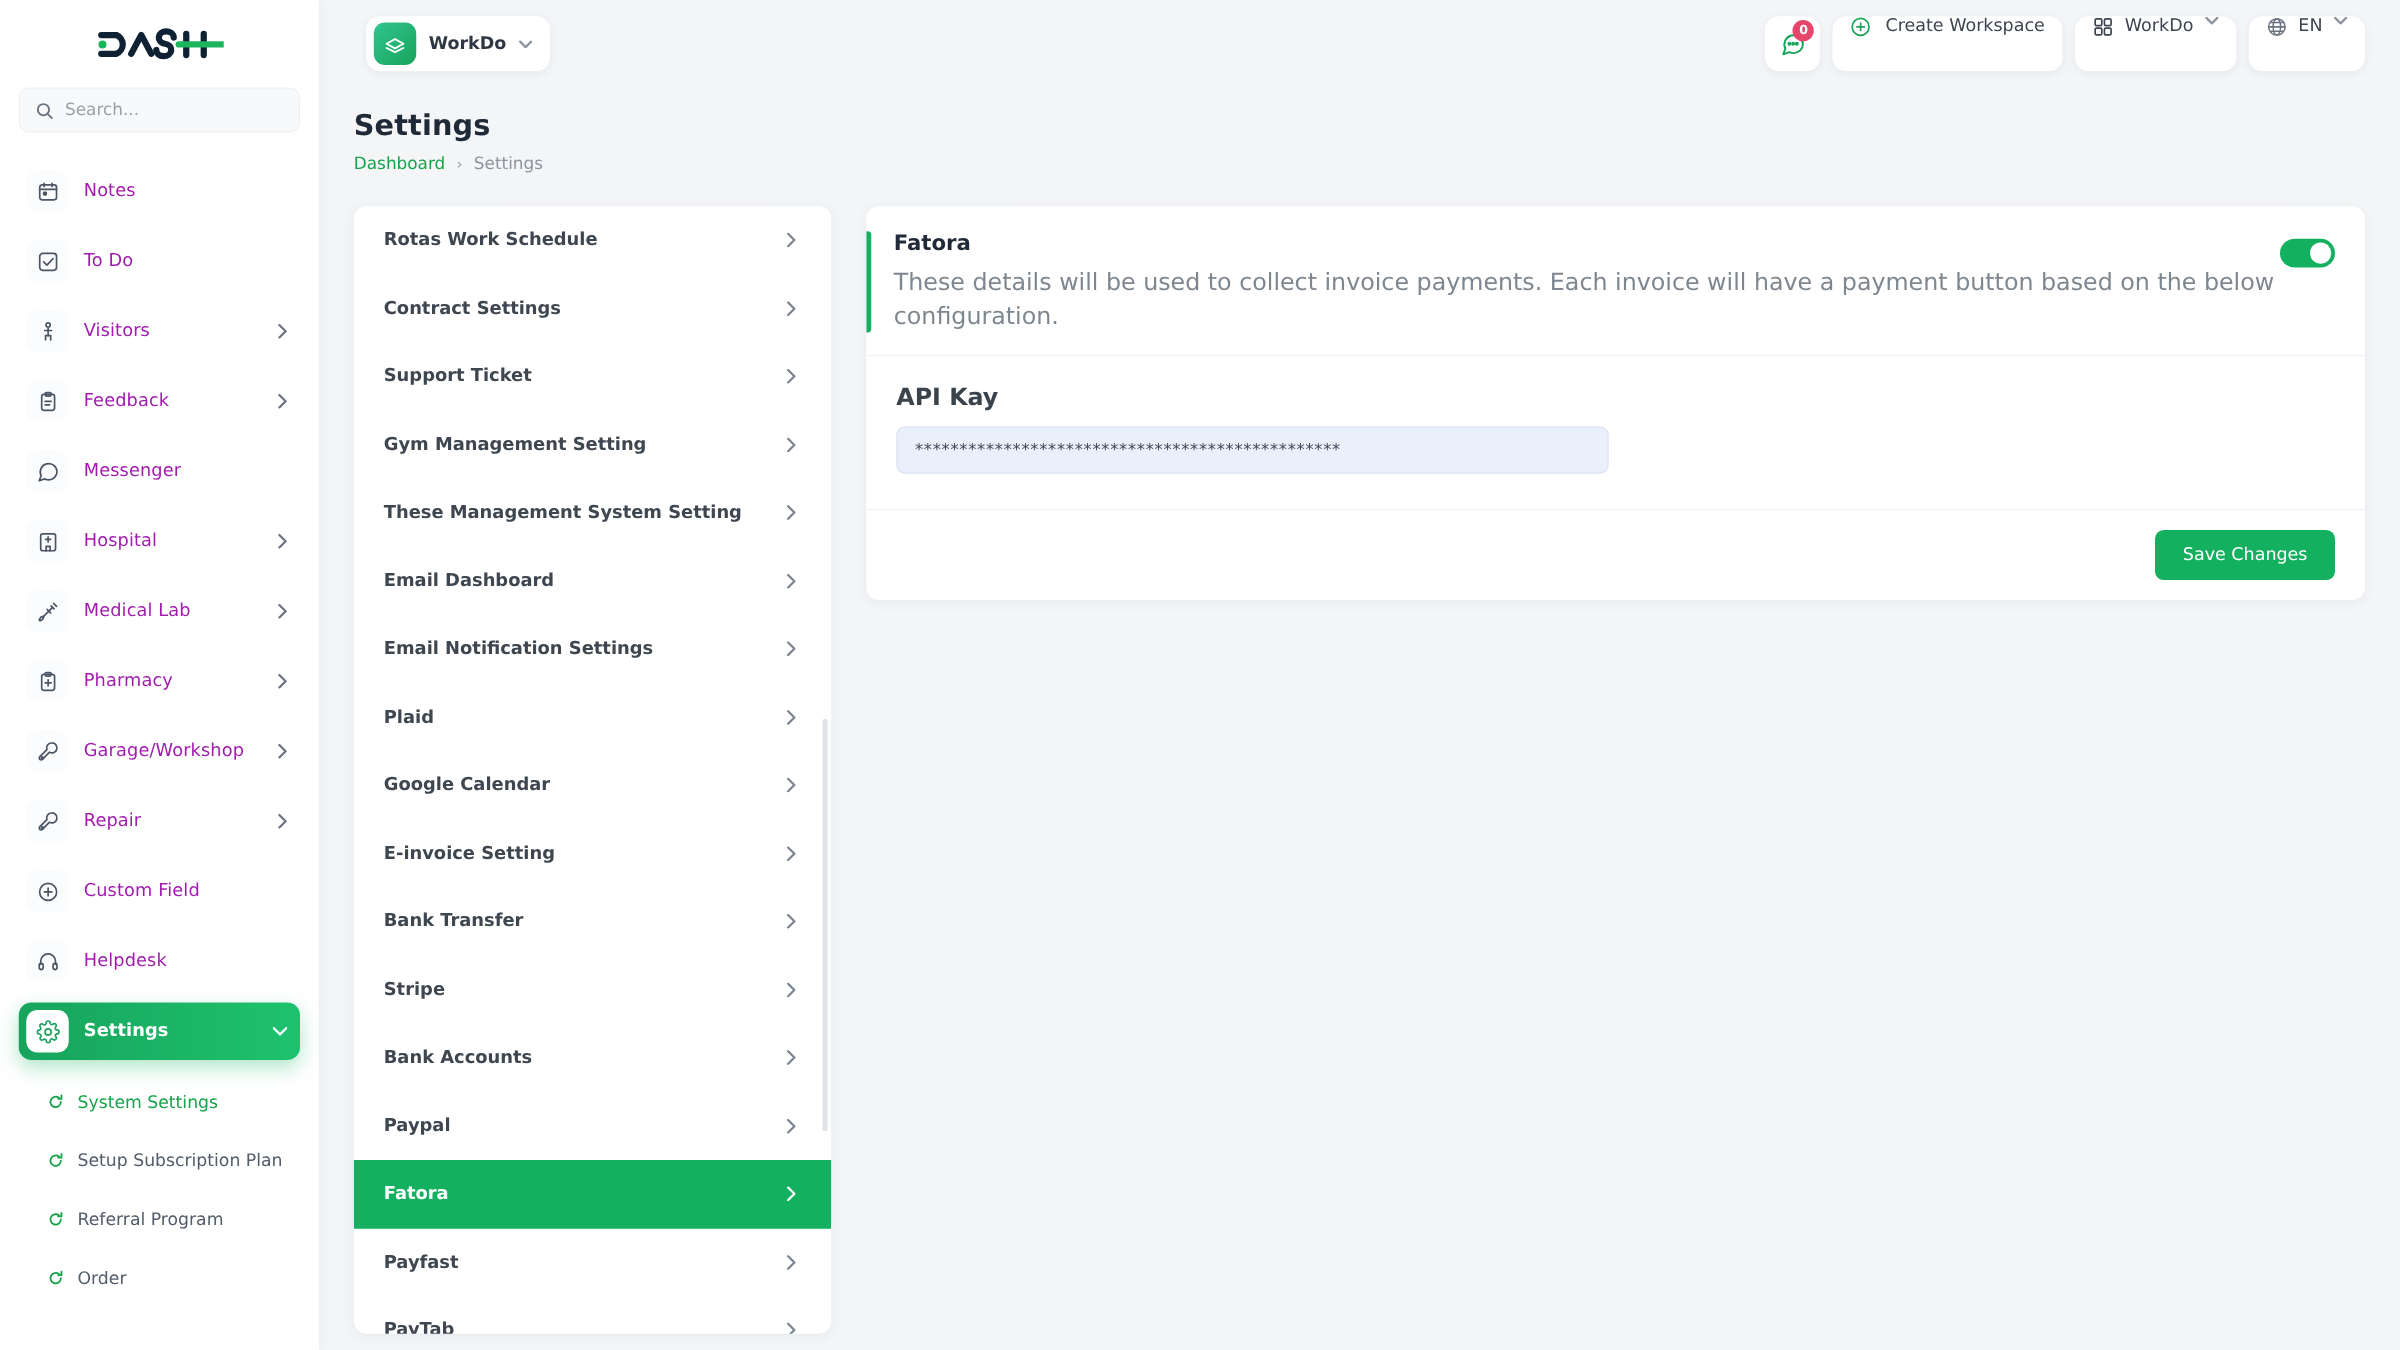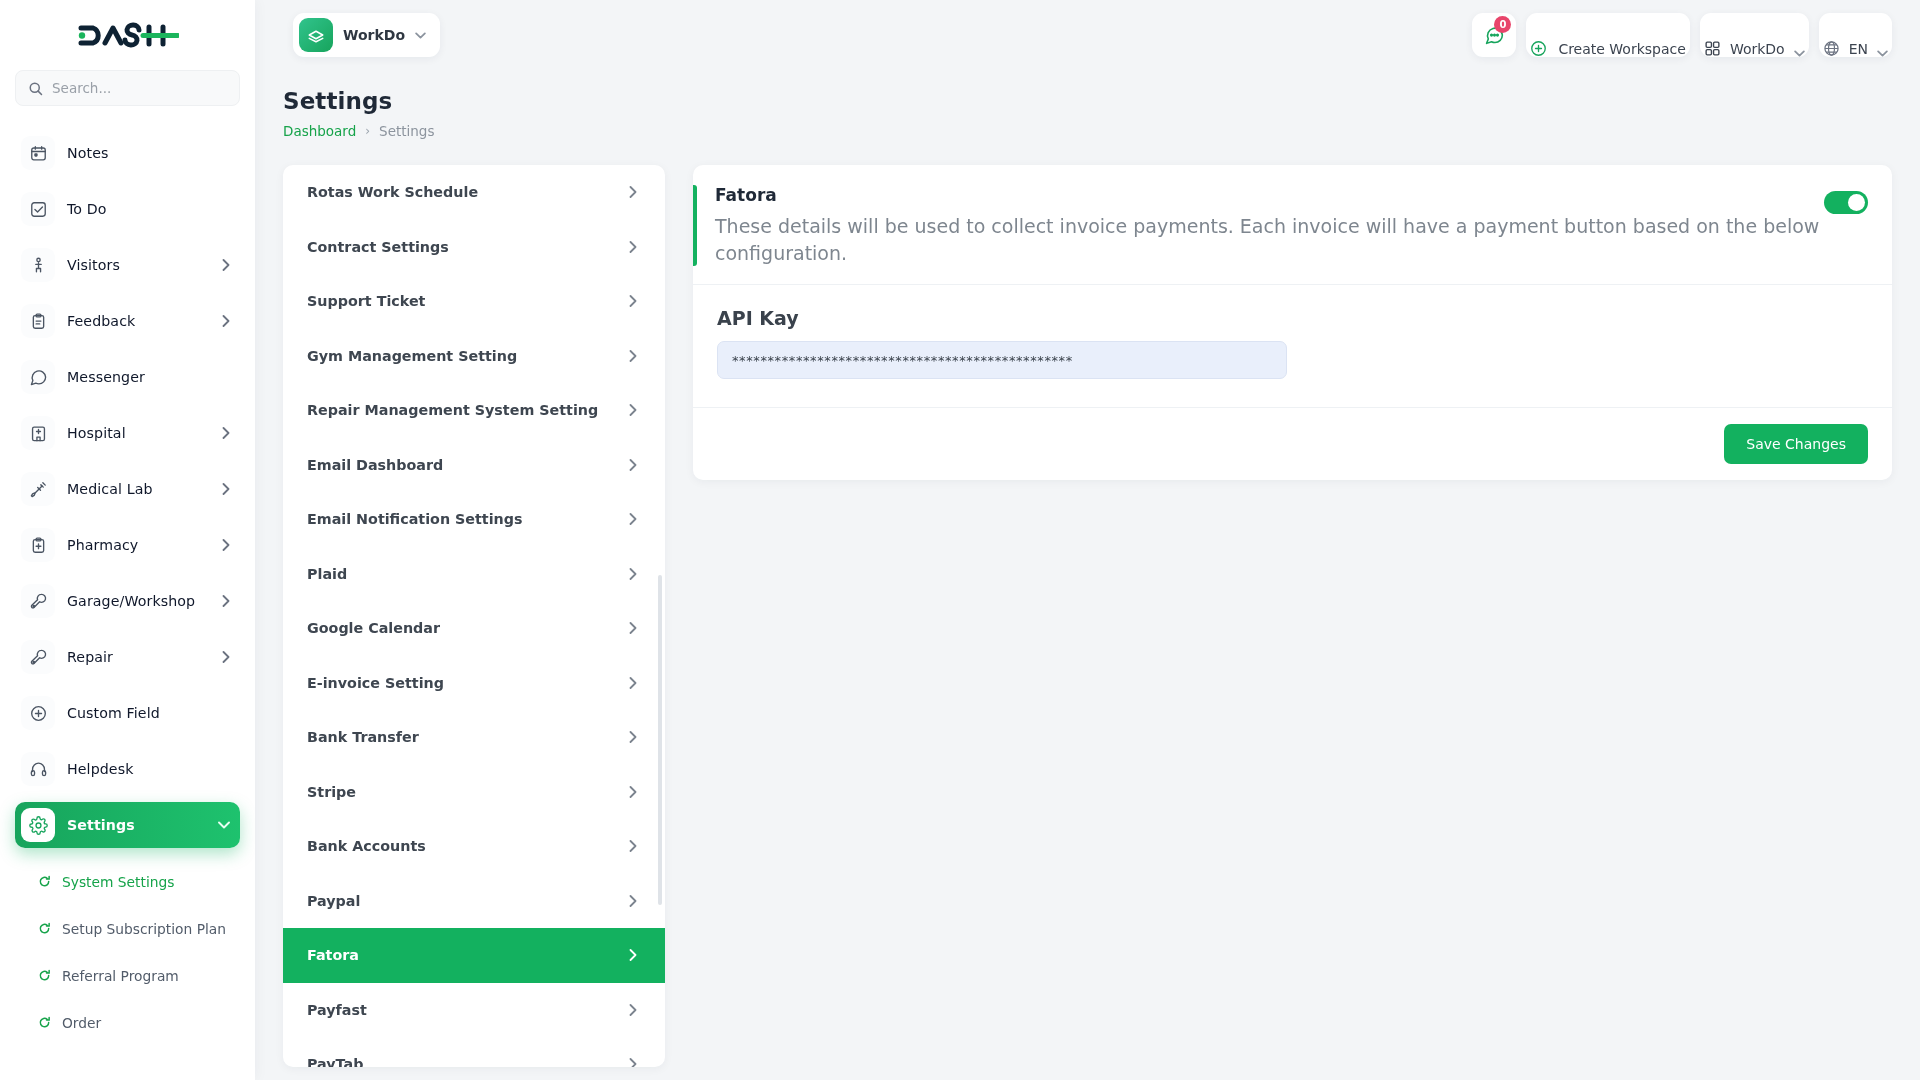--- a/index.html
+++ b/index.html
@@ -41,21 +41,21 @@
   .nav-item {
     display: flex; align-items: center; gap: 12px;
     height: 46px; padding: 0 10px 0 6px; border-radius: 10px;
     margin-bottom: 10px; cursor: pointer; position: relative;
   }
   .nav-item .ic {
     width: 34px; height: 34px; flex: 0 0 34px; border-radius: 9px;
     background: #fbfcfd; display: flex; align-items: center; justify-content: center;
     color: #4b5563;
   }
-  .nav-item .lbl { font-size: 14.2px; color: #0f172a; flex: 1 1 auto; letter-spacing: .1px;}
+  .nav-item .lbl { font-size: 14.2px; color: #a21caf; flex: 1 1 auto; letter-spacing: .1px;}
   .nav-item .chev { color: #6b7280; font-size: 13px; line-height: 1; }
   .nav-item.active {
     background: linear-gradient(90deg,#17a45c,#1ec26e);
     box-shadow: 0 6px 16px rgba(26,180,102,.35);
   }
   .nav-item.active .lbl { color: #fff; font-weight: bold; }
   .nav-item.active .chev { color: #e8fff3; }
   .nav-item.active .ic { background: #fff; color: #17a45c; }
   .sub-item {
     display: flex; align-items: center; gap: 11px;
@@ -94,22 +94,22 @@
     display: flex; align-items: center; justify-content: center; position: relative;
     box-shadow: 0 2px 8px rgba(20,30,60,.06); cursor: pointer;
   }
   .badge {
     position: absolute; top: 3px; right: 5px; min-width: 17px; height: 17px;
     border-radius: 9px; background: #e8456b; color: #fff;
     font-size: 10px; display: flex; align-items: center; justify-content: center;
     padding: 0 4px; font-weight: bold;
   }
   .pill-btn {
-    display: flex; align-items: flex-end; gap: 9px; height: 44px;
-    background: #fff; border-radius: 11px; padding: 0 4px; cursor: pointer;
+    display: flex; align-items: flex-start; gap: 9px; height: 44px;
+    background: #fff; border-radius: 11px; padding: 0 14px; cursor: pointer;
     box-shadow: 0 2px 8px rgba(20,30,60,.06);
     font-size: 14px; color: #3c4450;
   }
   .pill-btn.wide { gap: 11px; }
 
   .content {
     flex: 1 1 auto; padding: 18px 28px 0 28px; overflow: hidden; min-height: 0;
   }
   .page-title { font-size: 23px; font-weight: bold; color: #1f2937; letter-spacing: .1px;}
   .crumbs { display: flex; align-items: center; gap: 9px; margin-top: 9px; font-size: 13.5px; }
@@ -539,21 +539,21 @@
               </div>
               <div class="list-row">
                 <span>Gym Management Setting</span>
                 <span class="rchev">
                   <svg width="8" height="12" viewBox="0 0 8 12" fill="none" stroke="currentColor" stroke-width="1.8" stroke-linecap="round" stroke-linejoin="round">
                     <path d="M1.5 1 L6.5 6 L1.5 11"></path>
                   </svg>
                 </span>
               </div>
               <div class="list-row">
-                <span>Repair Management System Setting</span>
+                <span>These Management System Setting</span>
                 <span class="rchev">
                   <svg width="8" height="12" viewBox="0 0 8 12" fill="none" stroke="currentColor" stroke-width="1.8" stroke-linecap="round" stroke-linejoin="round">
                     <path d="M1.5 1 L6.5 6 L1.5 11"></path>
                   </svg>
                 </span>
               </div>
               <div class="list-row">
                 <span>Email Dashboard</span>
                 <span class="rchev">
                   <svg width="8" height="12" viewBox="0 0 8 12" fill="none" stroke="currentColor" stroke-width="1.8" stroke-linecap="round" stroke-linejoin="round">

